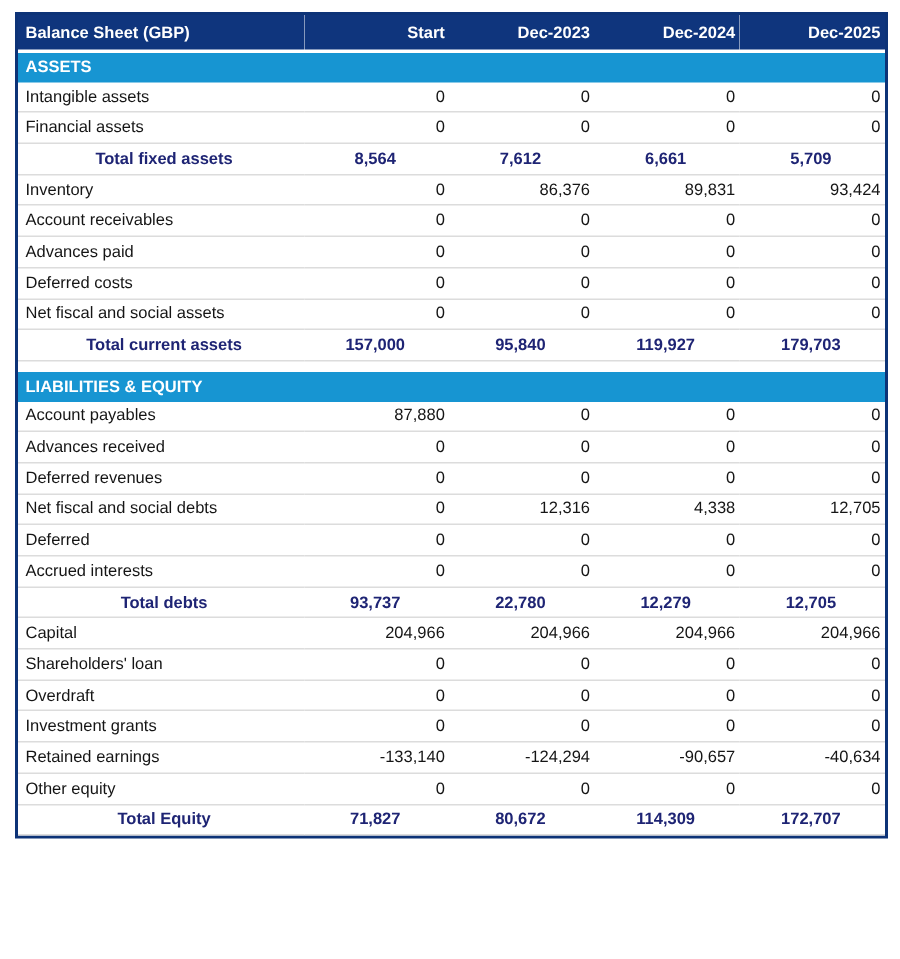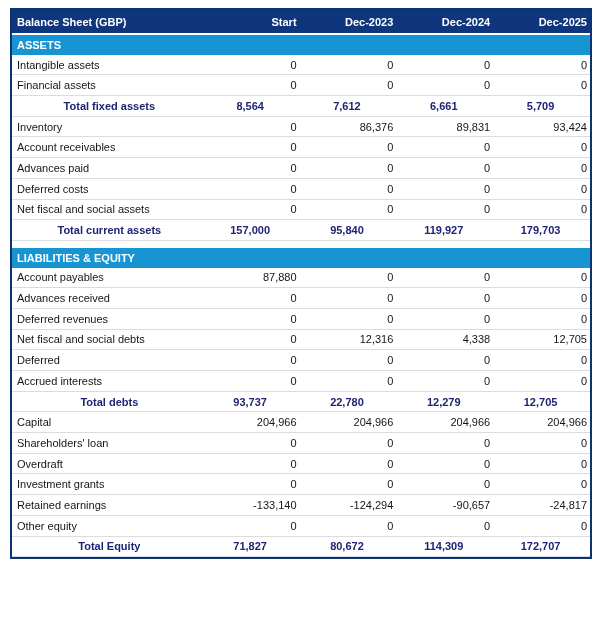--- a/index.html
+++ b/index.html
@@ -217,21 +217,21 @@
           <td class="num">0</td>
           <td class="num">0</td>
           <td class="num">0</td>
           <td class="num">0</td>
         </tr>
         <tr class="normal">
           <td class="label">Retained earnings</td>
           <td class="num">-133,140</td>
           <td class="num">-124,294</td>
           <td class="num">-90,657</td>
-          <td class="num">-24,817</td>
+          <td class="num">-40,634</td>
         </tr>
         <tr class="normal">
           <td class="label">Other equity</td>
           <td class="num">0</td>
           <td class="num">0</td>
           <td class="num">0</td>
           <td class="num">0</td>
         </tr>
         <tr class="subtotal">
           <td class="label">Total Equity</td>

